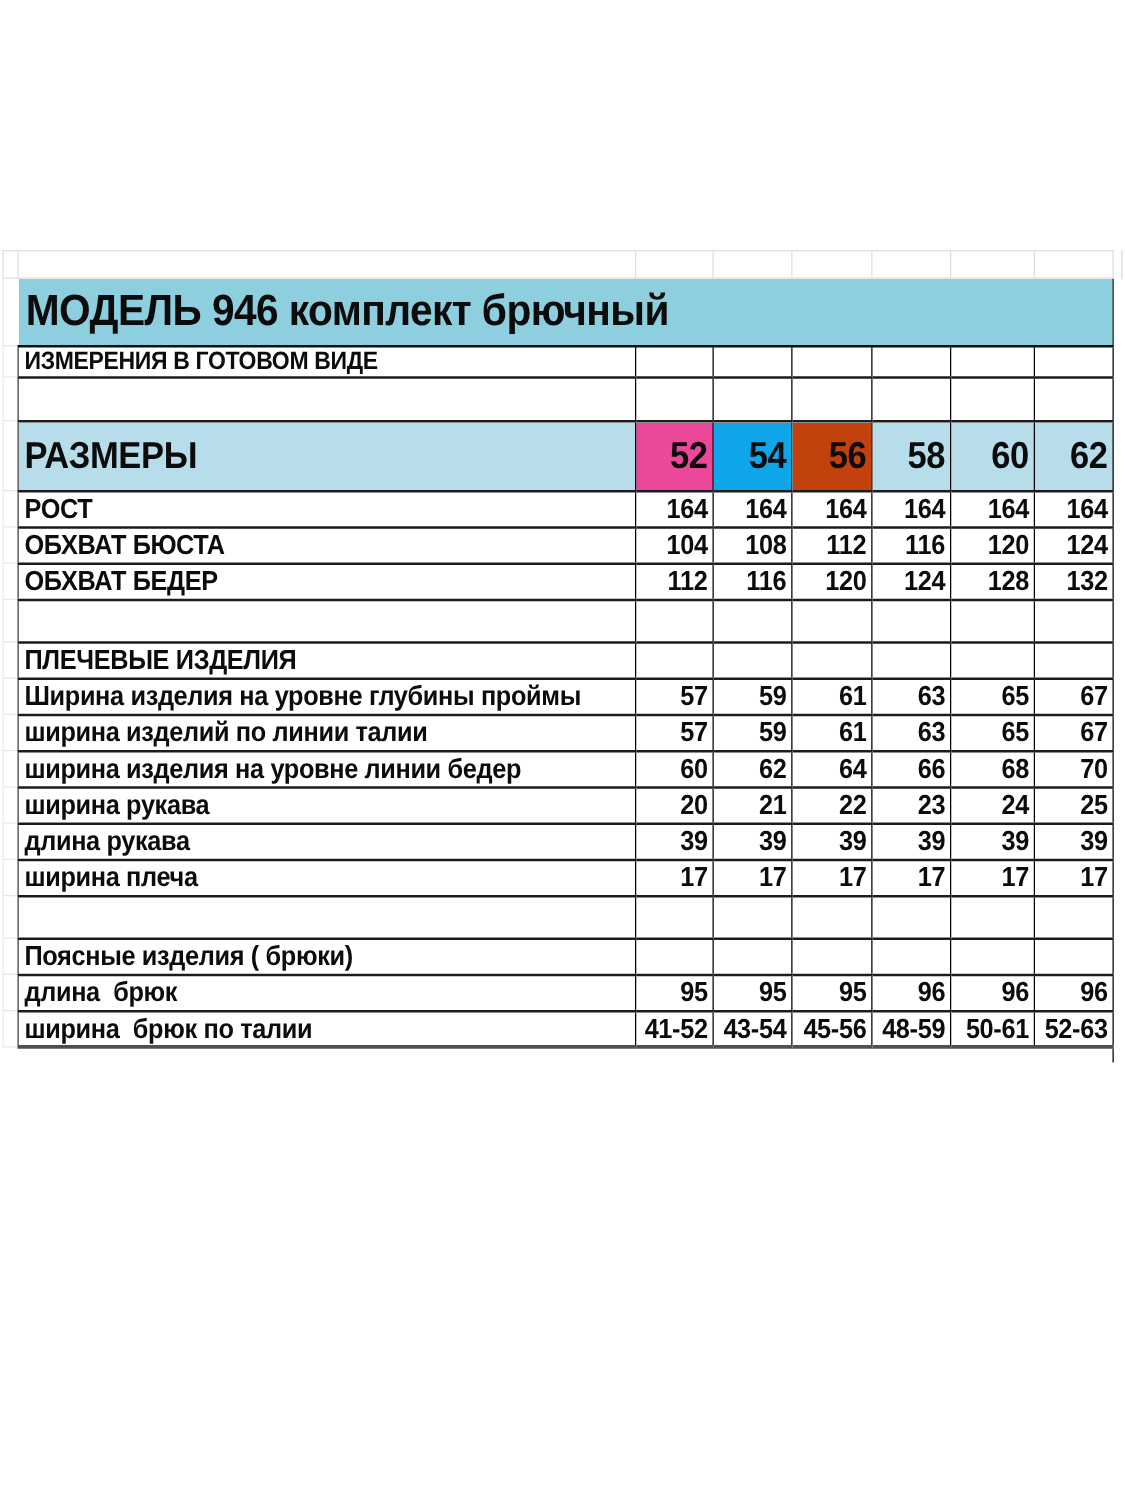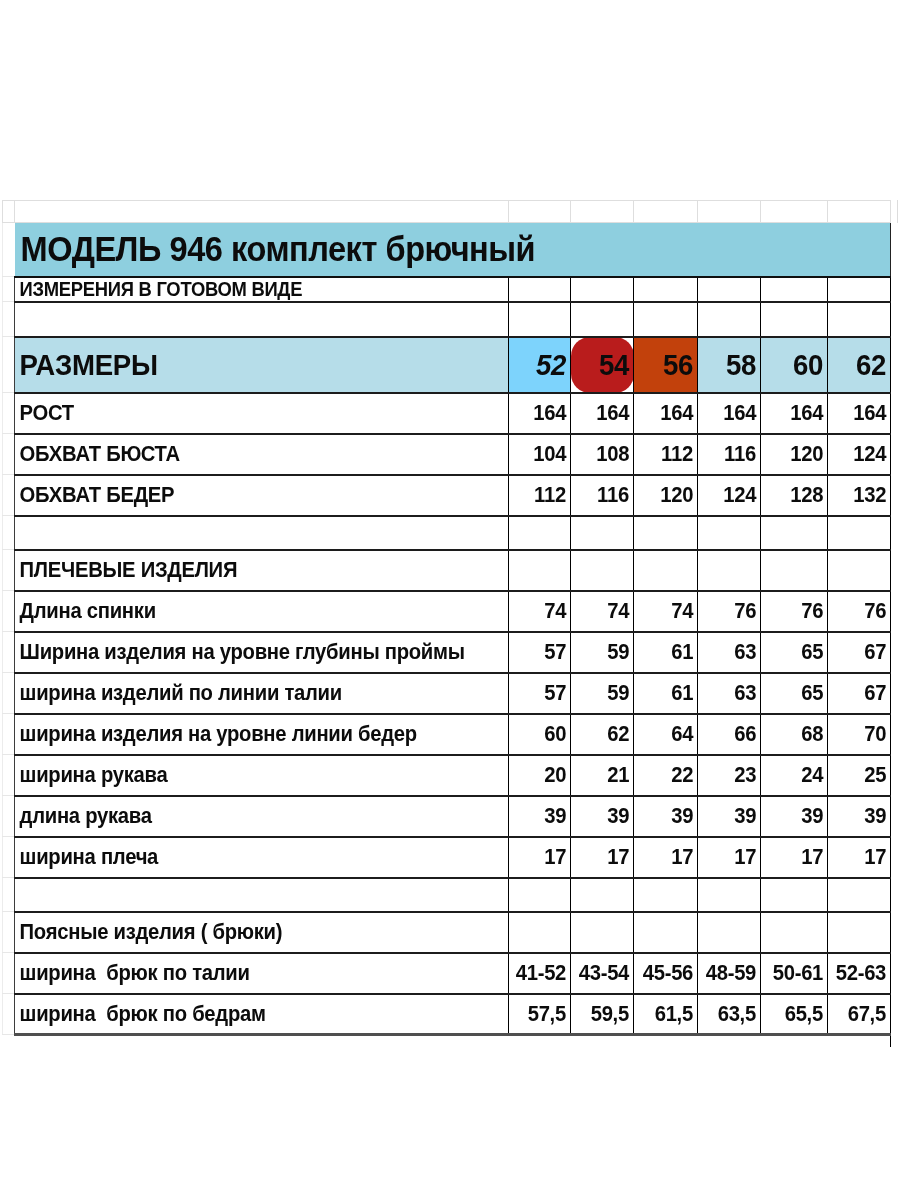--- a/index.html
+++ b/index.html
@@ -30,21 +30,21 @@
   .num span{display:inline-block;white-space:pre;font-weight:bold;font-size:22px;letter-spacing:-0.3px;
             transform:scaleX(0.92);transform-origin:100% 50%;padding-right:4px;}
 
   .r-sub{height:25px;padding-left:28px;}
   .r-sub .lbl span{font-size:20px;}
   .r-blank{height:35px;}
 
   .r-sizes{height:56px;}
   .r-sizes span{font-size:30px;}
 
-  .r-data,.r-section{height:41px;}
+  .r-data,.r-section{height:29px;}
   .r-spacer{height:34px;}
 
   
   #rows-body tr:last-child td.lbl,
   #rows-body tr:last-child td.num{border-bottom:3px solid #4f4f4f;}
 
   
   .r-tail td{height:11px;border:none;}
   .lbl-tail{border:none;}
   .num-tail{border-left:1px solid #000;}
@@ -111,22 +111,22 @@
         <td class="num"></td>
         <td class="num"></td>
         <td class="num"></td>
       </tr>
 
       <tr class="r-sizes">
         <td class="m"></td>
         <td class="lbl sizes-bg" style="background: rgb(182, 221, 233);">
           <span>РАЗМЕРЫ</span>
         </td>
-        <td class="num sizes-bg" style="background: #7dd3fc; font-style: italic;"><span>52</span></td>
-        <td class="num sizes-bg" style="background: #b91c1c; border-radius: 19px;"><span>54</span></td>
+        <td class="num sizes-bg" style="background: #ec4899;"><span>52</span></td>
+        <td class="num sizes-bg" style="background: #0ea5e9;"><span>54</span></td>
         <td class="num sizes-bg" style="background: #c2410c;"><span>56</span></td>
         <td class="num sizes-bg" style="background: rgb(182, 221, 233);"><span>58</span></td>
         <td class="num sizes-bg" style="background: rgb(182, 221, 233);"><span>60</span></td>
         <td class="num sizes-bg" style="background: rgb(182, 221, 233);"><span>62</span></td>
       </tr>
     </tbody>
 
     <tbody id="rows-body">
         <tr class="r-data">
           <td class="m"></td>
@@ -173,30 +173,20 @@
           <td class="lbl"><span>ПЛЕЧЕВЫЕ ИЗДЕЛИЯ</span></td>
           <td class="num"><span></span></td>
           <td class="num"><span></span></td>
           <td class="num"><span></span></td>
           <td class="num"><span></span></td>
           <td class="num"><span></span></td>
           <td class="num"><span></span></td>
         </tr>
         <tr class="r-data">
           <td class="m"></td>
-          <td class="lbl"><span>Длина спинки</span></td>
-          <td class="num"><span>74</span></td>
-          <td class="num"><span>74</span></td>
-          <td class="num"><span>74</span></td>
-          <td class="num"><span>76</span></td>
-          <td class="num"><span>76</span></td>
-          <td class="num"><span>76</span></td>
-        </tr>
-        <tr class="r-data">
-          <td class="m"></td>
           <td class="lbl"><span>Ширина изделия на уровне глубины проймы</span></td>
           <td class="num"><span>57</span></td>
           <td class="num"><span>59</span></td>
           <td class="num"><span>61</span></td>
           <td class="num"><span>63</span></td>
           <td class="num"><span>65</span></td>
           <td class="num"><span>67</span></td>
         </tr>
         <tr class="r-data">
           <td class="m"></td>
@@ -263,38 +253,38 @@
           <td class="lbl"><span>Поясные изделия ( брюки)</span></td>
           <td class="num"><span></span></td>
           <td class="num"><span></span></td>
           <td class="num"><span></span></td>
           <td class="num"><span></span></td>
           <td class="num"><span></span></td>
           <td class="num"><span></span></td>
         </tr>
         <tr class="r-data">
           <td class="m"></td>
+          <td class="lbl"><span>длина  брюк</span></td>
+          <td class="num"><span>95</span></td>
+          <td class="num"><span>95</span></td>
+          <td class="num"><span>95</span></td>
+          <td class="num"><span>96</span></td>
+          <td class="num"><span>96</span></td>
+          <td class="num"><span>96</span></td>
+        </tr>
+        <tr class="r-data">
+          <td class="m"></td>
           <td class="lbl"><span>ширина  брюк по талии</span></td>
           <td class="num"><span>41-52</span></td>
           <td class="num"><span>43-54</span></td>
           <td class="num"><span>45-56</span></td>
           <td class="num"><span>48-59</span></td>
           <td class="num"><span>50-61</span></td>
           <td class="num"><span>52-63</span></td>
         </tr>
-        <tr class="r-data">
-          <td class="m"></td>
-          <td class="lbl"><span>ширина  брюк по бедрам</span></td>
-          <td class="num"><span>57,5</span></td>
-          <td class="num"><span>59,5</span></td>
-          <td class="num"><span>61,5</span></td>
-          <td class="num"><span>63,5</span></td>
-          <td class="num"><span>65,5</span></td>
-          <td class="num"><span>67,5</span></td>
-        </tr>
       </tbody>
 
     <tbody>
       <tr class="r-tail">
         <td class="m-tail"></td>
         <td class="lbl-tail"></td>
         <td class="num-tail"></td>
         <td class="num-tail"></td>
         <td class="num-tail"></td>
         <td class="num-tail"></td>

